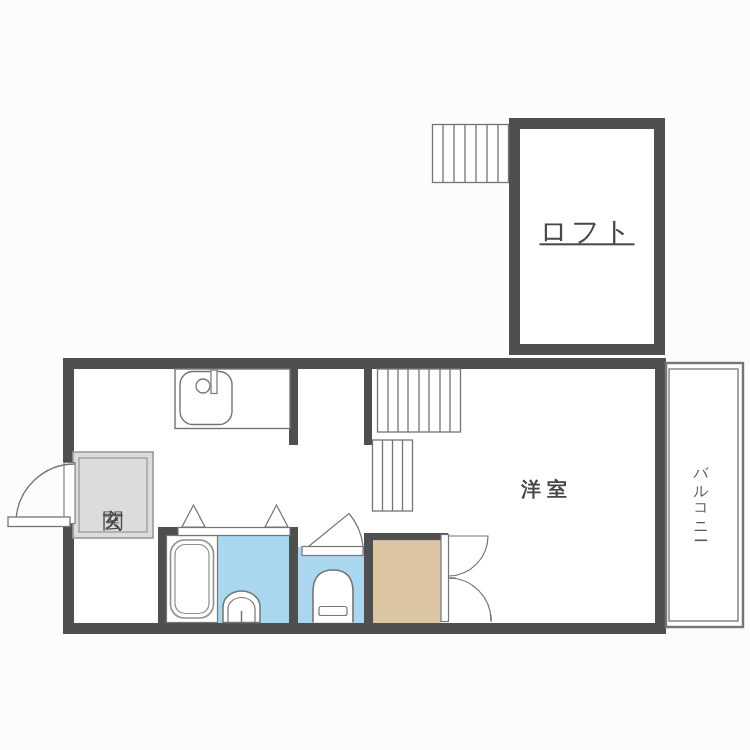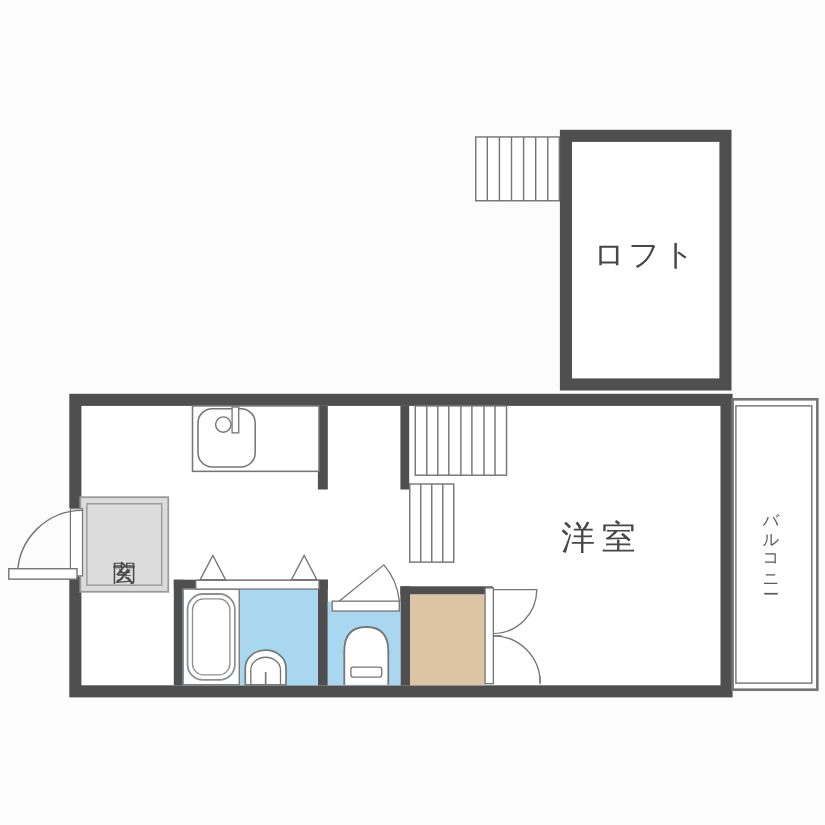--- a/index.html
+++ b/index.html
@@ -6,22 +6,22 @@
   .stage{
     position:relative;width:750px;height:750px;overflow:hidden;
     background:var(--bg,#fcfcfc);
     font-family:"DejaVu Sans",sans-serif;
   }
   .stage svg{position:absolute;left:0;top:0;}
   .room-label{
     position:absolute;transform:translate(-50%,-50%);
     color:var(--text,#474747);white-space:nowrap;line-height:1.05;
   }
-  .label-loft{left:587px;top:232px;font-size:28px;letter-spacing:3px;}
-  .label-room{left:547px;top:489px;font-size:31px;letter-spacing:6px;font-weight:400;}
+  .label-loft{left:587px;top:232px;font-size:28px;letter-spacing:3px;text-decoration:underline;}
+  .label-room{left:547px;top:489px;font-size:20px;letter-spacing:6px;font-weight:700;}
   .label-genkan{
     left:113px;top:495px;font-size:21px;letter-spacing:3px;
     writing-mode:vertical-rl;text-orientation:mixed;
   }
   .label-balcony{
     left:700px;top:495px;font-size:15px;letter-spacing:2px;color:#5a5a5a;
     writing-mode:vertical-rl;text-orientation:mixed;
   }
 </style>
 </head>

